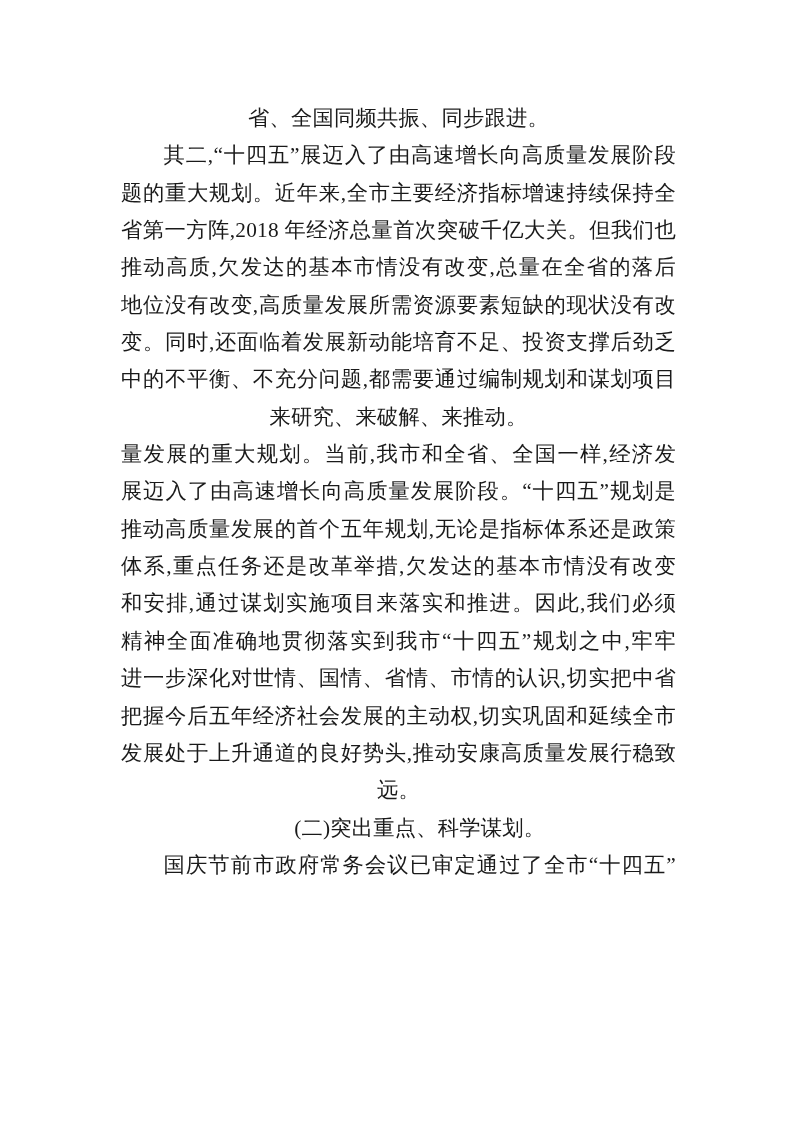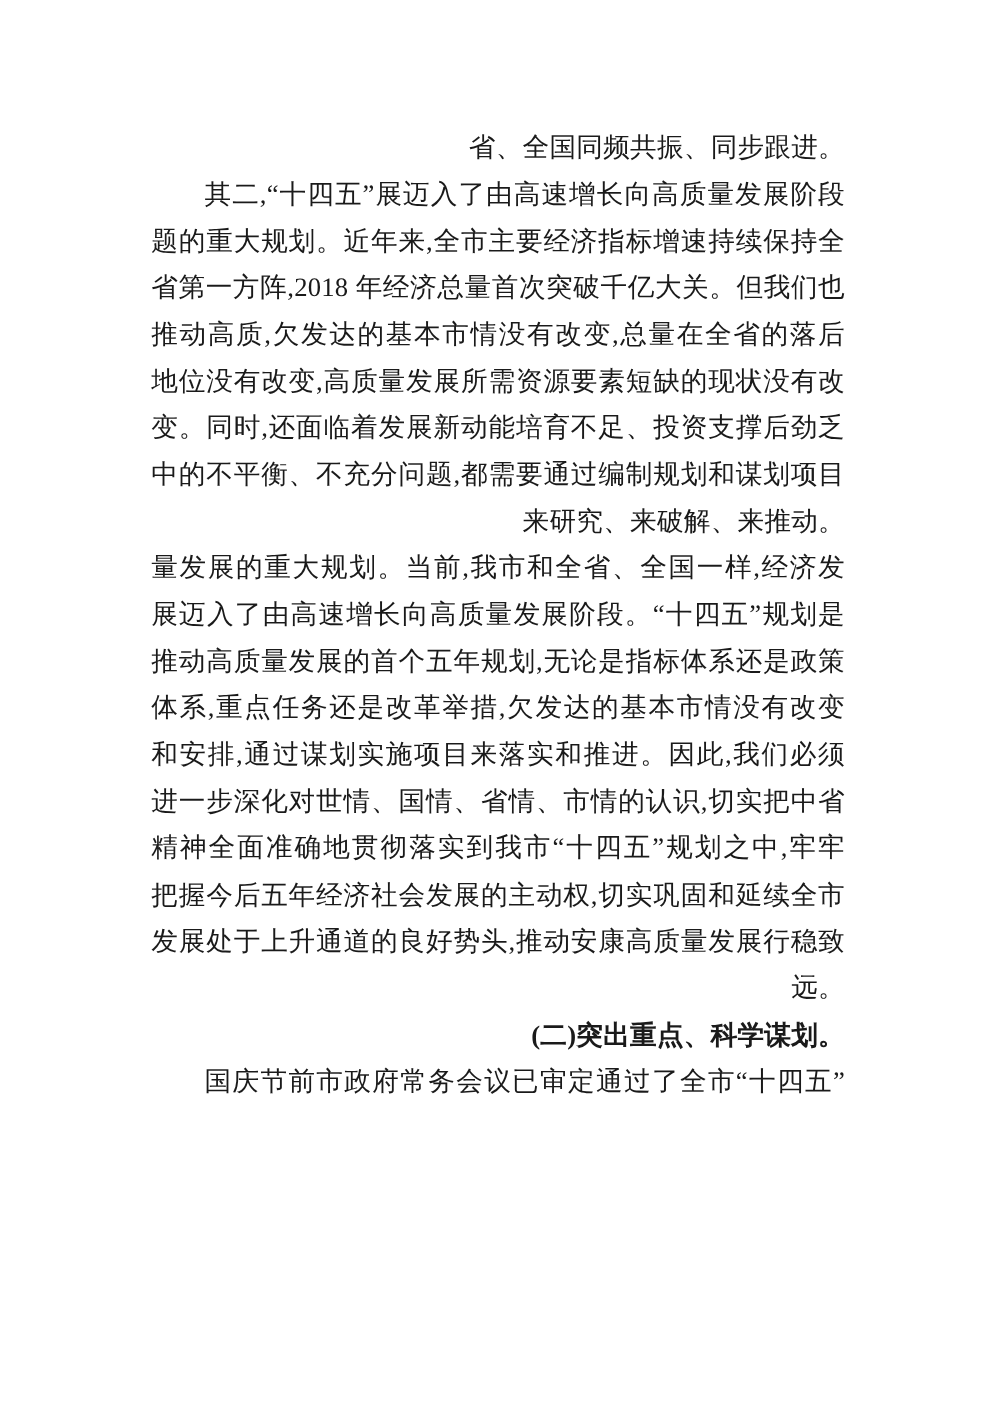--- a/index.html
+++ b/index.html
@@ -20,37 +20,37 @@
     left: 121px;
     top: 100px;
     width: 555px;
     color: #1a1a1a;
   }
   .ln {
     font-size: 21.3px;
     line-height: 37.35px;
     height: 37.35px;
     white-space: nowrap;
-    text-align: right;
+    text-align: center;
     font-weight: 400;
     letter-spacing: 0.2px;
   }
   
   .ln.j {
     white-space: normal;
     text-align: justify;
     text-align-last: justify;
     -moz-text-align-last: justify;
   }
   
   .ln.ind {
     text-indent: 42.6px;
   }
   .ln.bold {
-    font-weight: 700;
+    font-weight: 400;
   }
 </style>
 </head>
 <body>
 
 <div class="page">
   <div class="textblock">
     <div class="ln">省、全国同频共振、同步跟进。</div>
     <div class="ln j ind">其二,“十四五”展迈入了由高速增长向高质量发展阶段</div>
     <div class="ln j">题的重大规划。近年来,全市主要经济指标增速持续保持全</div>
@@ -58,21 +58,21 @@
     <div class="ln j">推动高质,欠发达的基本市情没有改变,总量在全省的落后</div>
     <div class="ln j">地位没有改变,高质量发展所需资源要素短缺的现状没有改</div>
     <div class="ln j">变。同时,还面临着发展新动能培育不足、投资支撑后劲乏</div>
     <div class="ln j">中的不平衡、不充分问题,都需要通过编制规划和谋划项目</div>
     <div class="ln">来研究、来破解、来推动。</div>
     <div class="ln j">量发展的重大规划。当前,我市和全省、全国一样,经济发</div>
     <div class="ln j">展迈入了由高速增长向高质量发展阶段。“十四五”规划是</div>
     <div class="ln j">推动高质量发展的首个五年规划,无论是指标体系还是政策</div>
     <div class="ln j">体系,重点任务还是改革举措,欠发达的基本市情没有改变</div>
     <div class="ln j">和安排,通过谋划实施项目来落实和推进。因此,我们必须</div>
+    <div class="ln j">精神全面准确地贯彻落实到我市“十四五”规划之中,牢牢</div>
     <div class="ln j">进一步深化对世情、国情、省情、市情的认识,切实把中省</div>
-    <div class="ln j">精神全面准确地贯彻落实到我市“十四五”规划之中,牢牢</div>
     <div class="ln j">把握今后五年经济社会发展的主动权,切实巩固和延续全市</div>
     <div class="ln j">发展处于上升通道的良好势头,推动安康高质量发展行稳致</div>
     <div class="ln">远。</div>
     <div class="ln ind bold">(二)突出重点、科学谋划。</div>
     <div class="ln j ind">国庆节前市政府常务会议已审定通过了全市“十四五”</div>
   </div>
 </div>
 
 </body></html>

